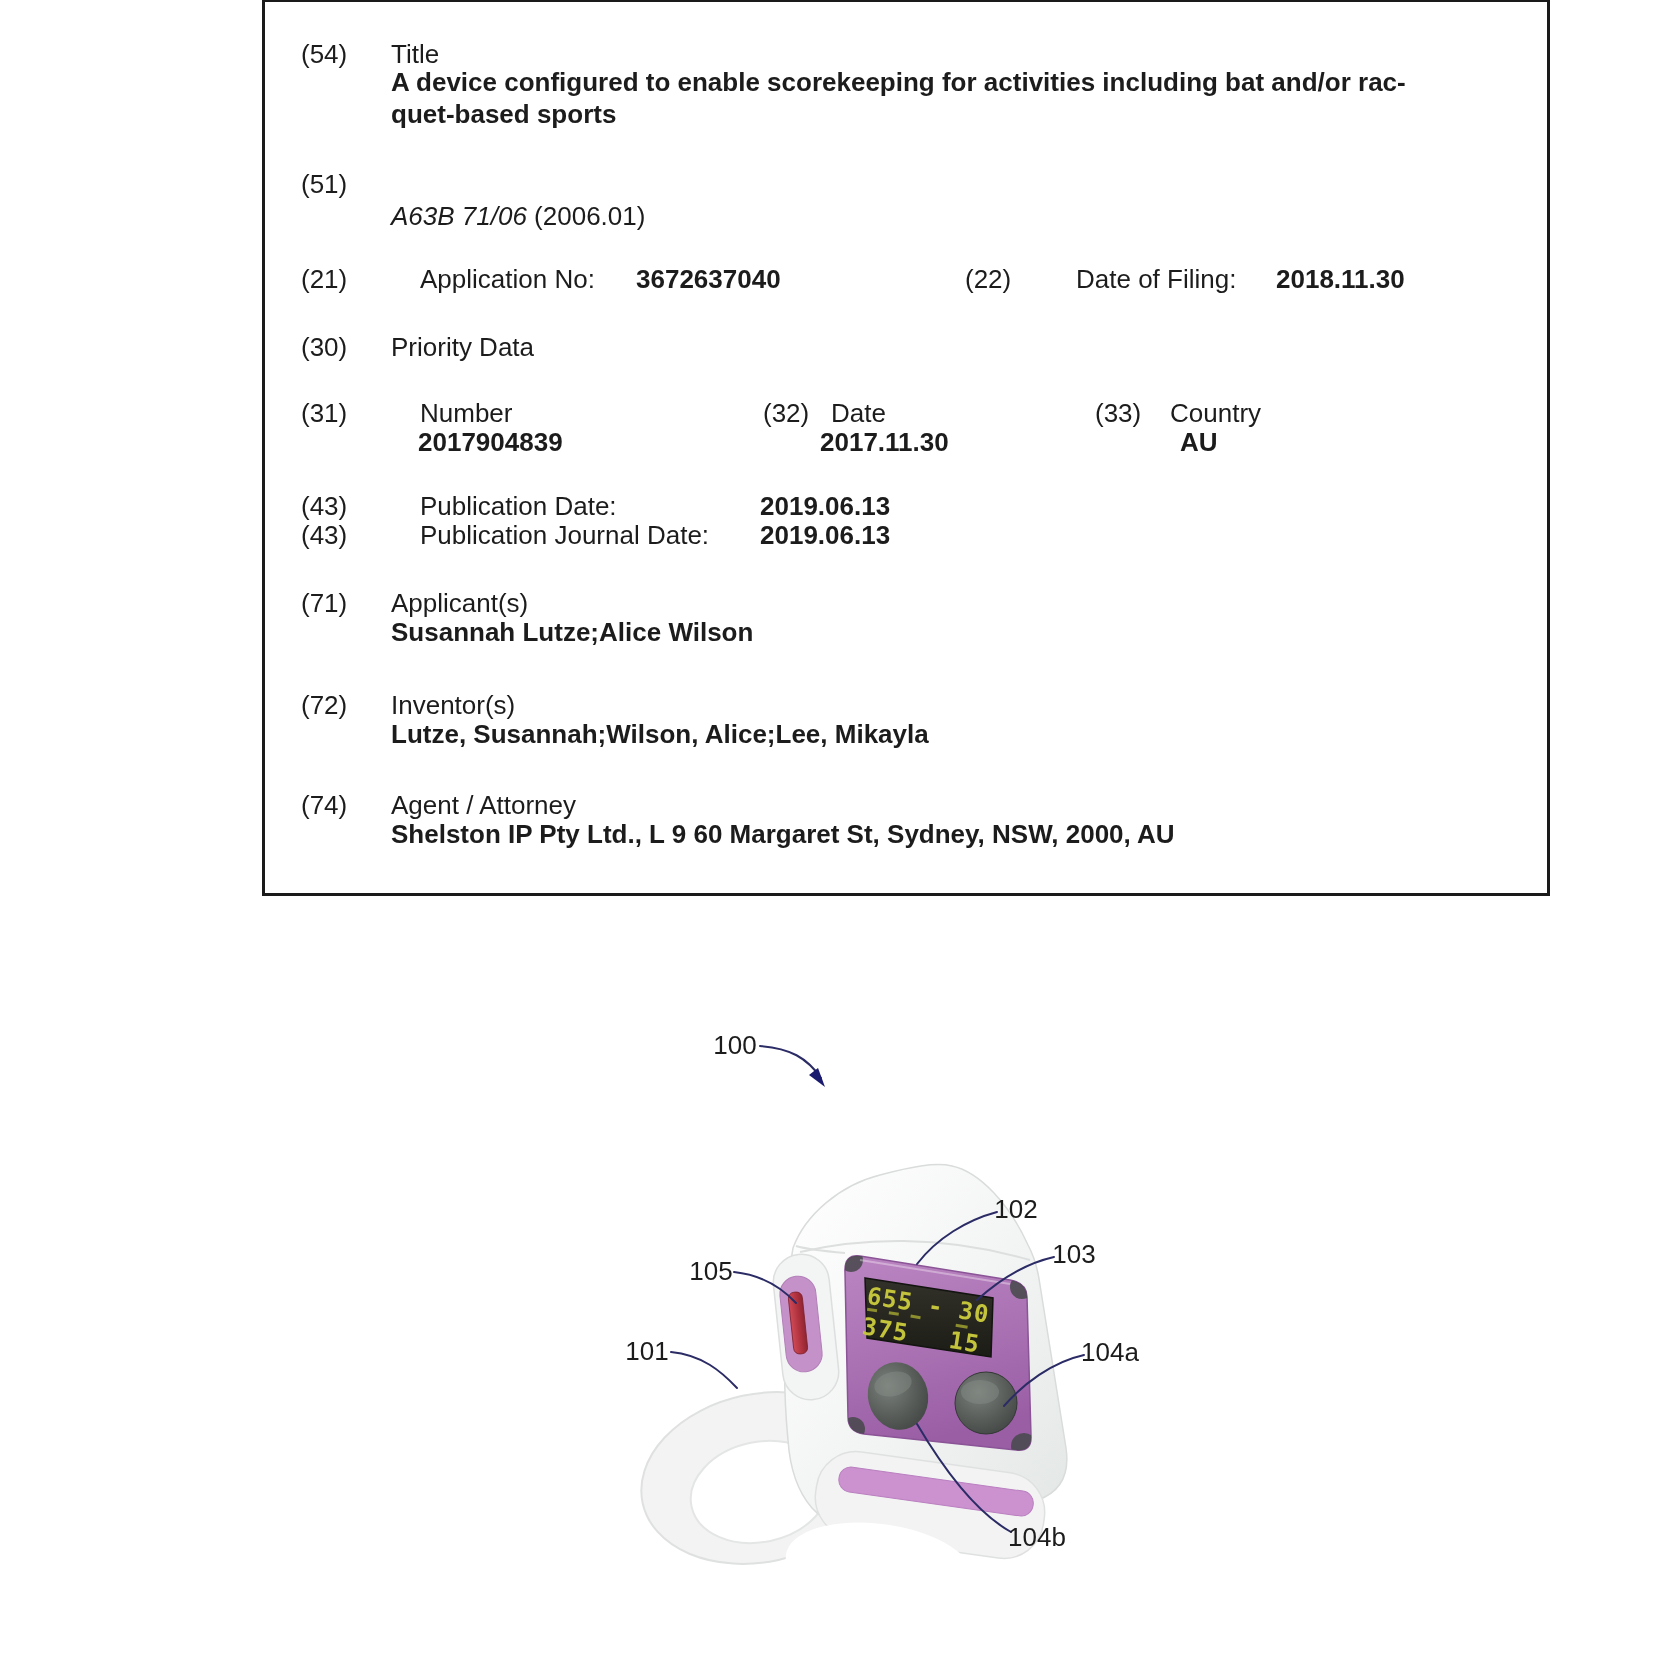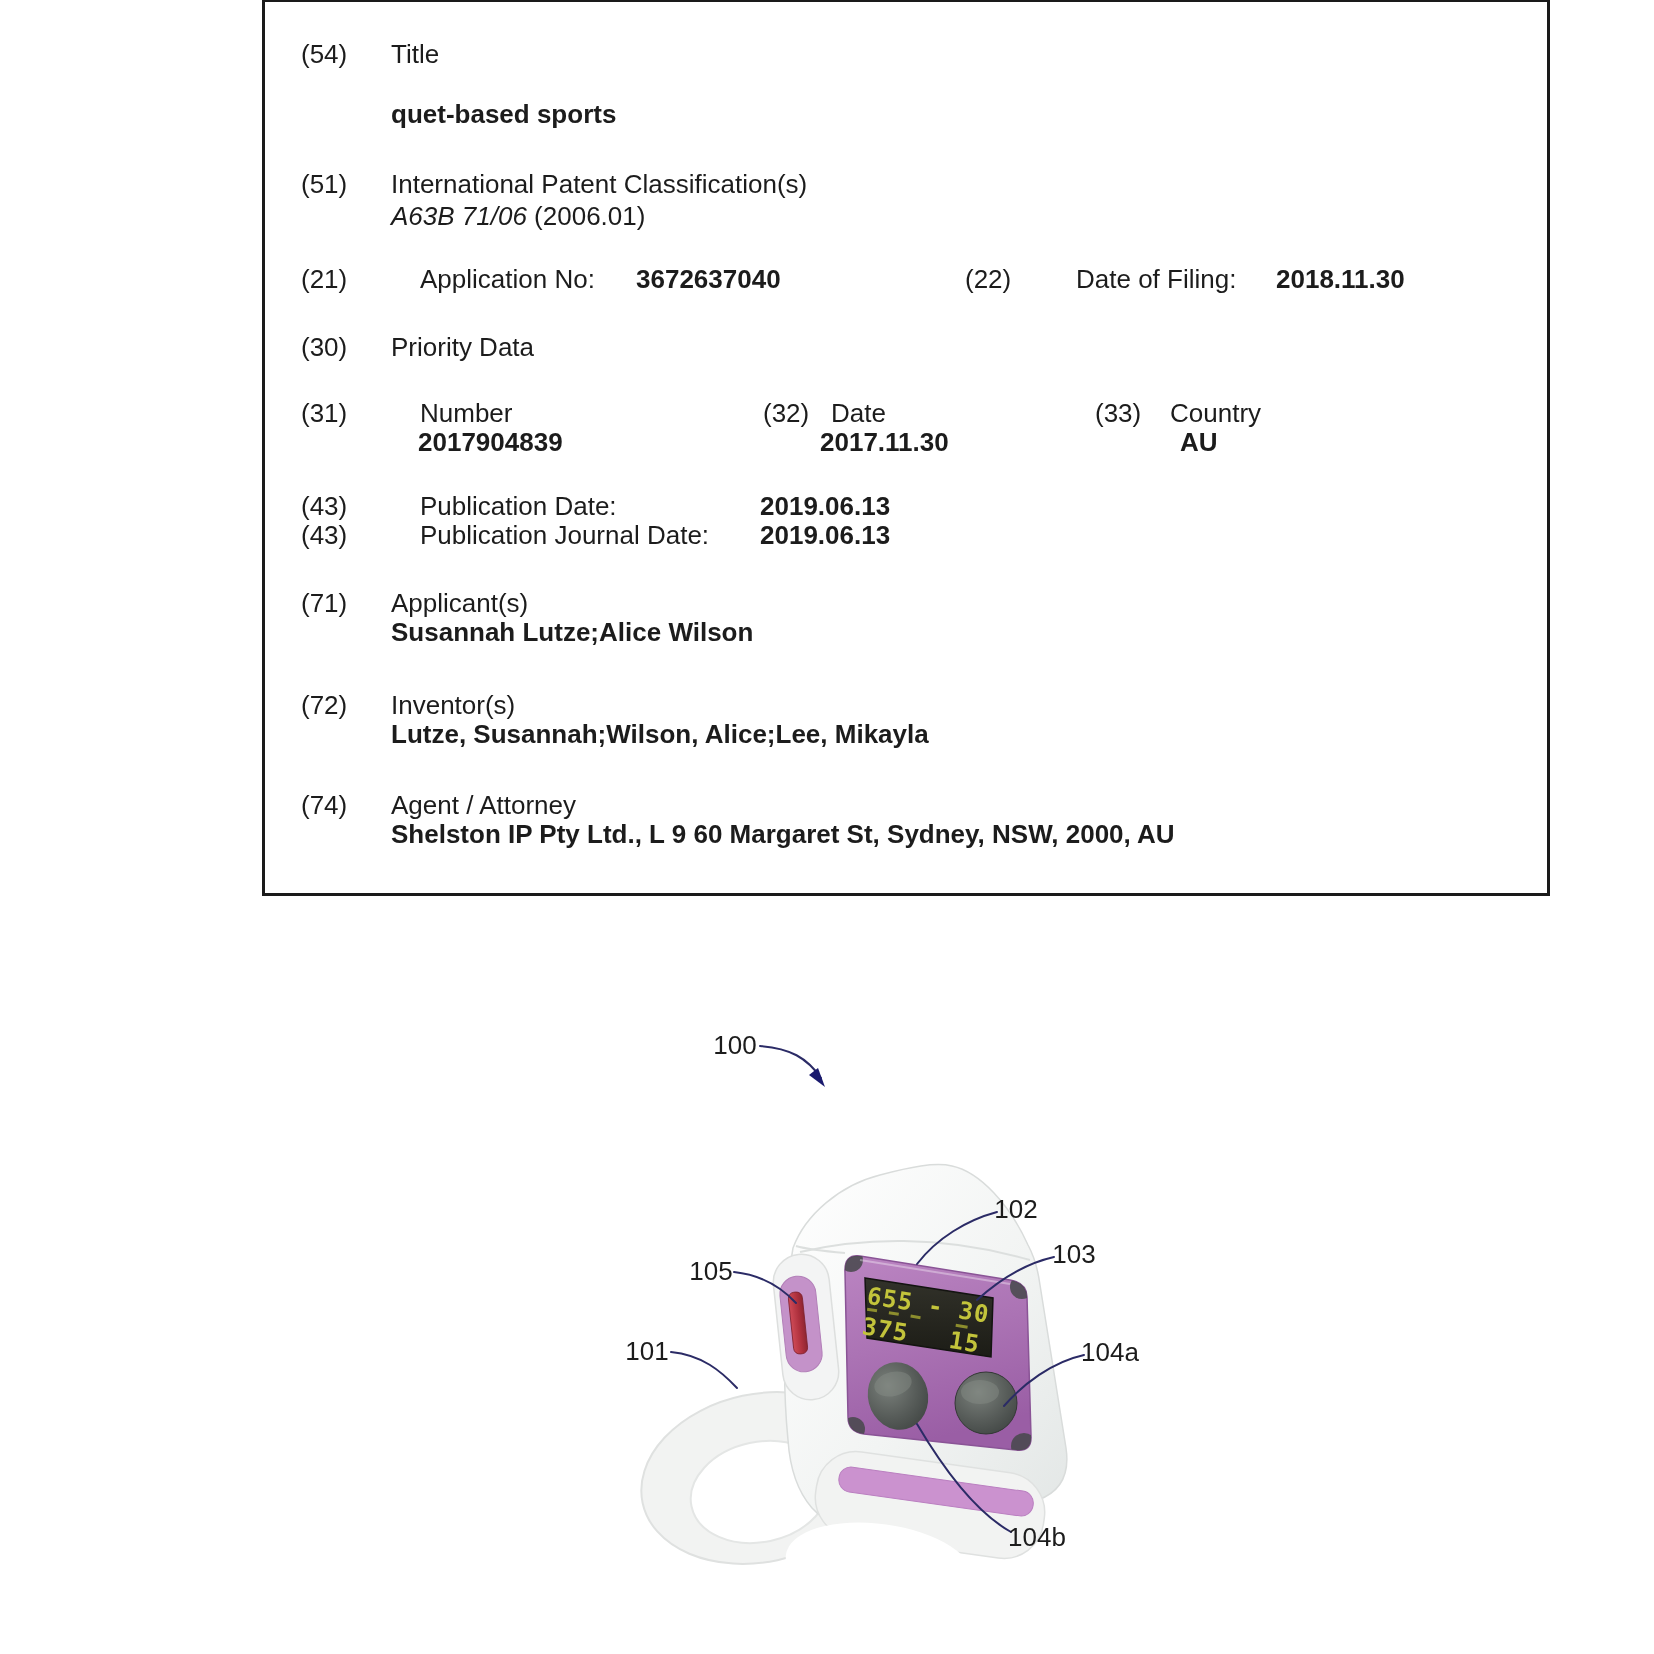--- a/index.html
+++ b/index.html
@@ -45,24 +45,24 @@
 </style>
 </head>
 <body>
 
 <div class="page">
 
   <div class="biblio-box">
 
     <span class="t" style="left:36px;top:38px">(54)</span>
     <span class="t" style="left:126px;top:38px">Title</span>
+    <span class="t b" style="left:126px;top:66px">A device configured to enable scorekeeping for activities including bat and/or rac-</span>
     <span class="t b" style="left:126px;top:98px">quet-based sports</span>
 
     <span class="t" style="left:36px;top:168px">(51)</span>
-    <span class="t" style="left:126px;top:168px">International Patent Classification(s)</span>
     <span class="t" style="left:126px;top:200px"><span class="bi">A63B 71/06</span><span> (2006.01)</span></span>
 
     <span class="t" style="left:36px;top:263px">(21)</span>
     <span class="t" style="left:155px;top:263px">Application No:</span>
     <span class="t b" style="left:371px;top:263px">3672637040</span>
     <span class="t" style="left:700px;top:263px">(22)</span>
     <span class="t" style="left:811px;top:263px">Date of Filing:</span>
     <span class="t b" style="left:1011px;top:263px">2018.11.30</span>
 
     <span class="t" style="left:36px;top:331px">(30)</span>

